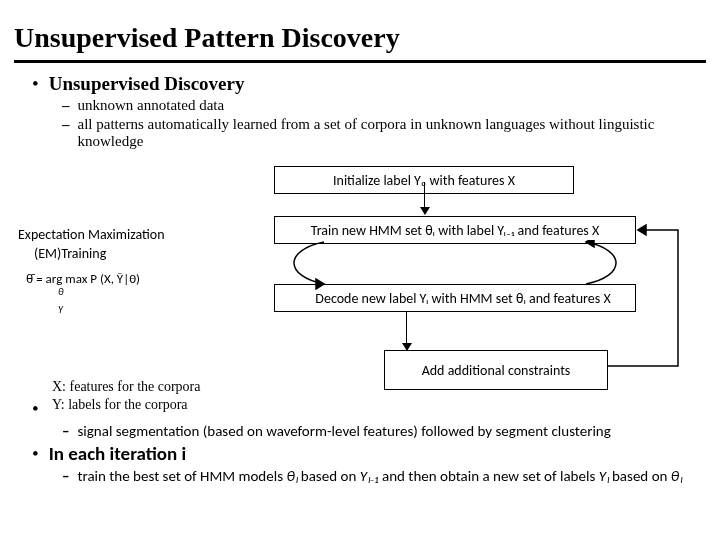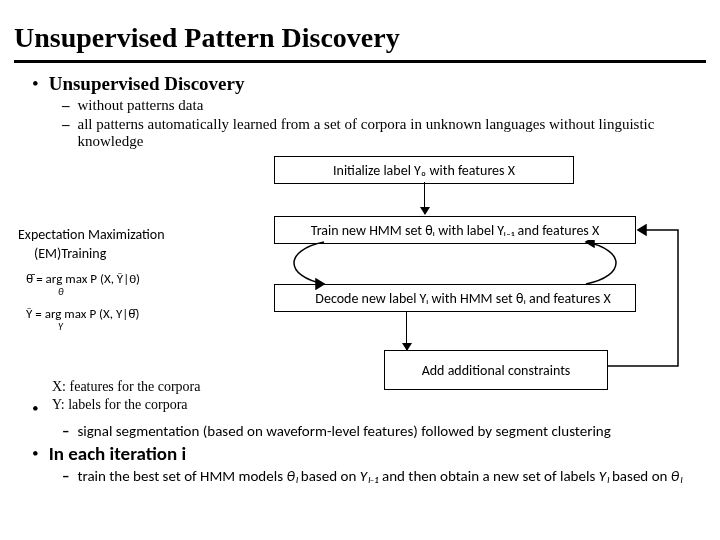--- a/index.html
+++ b/index.html
@@ -138,30 +138,30 @@
 <div class="slide">
   <div class="title">Unsupervised Pattern Discovery</div>
   <hr class="title-rule">
 
   <div class="bullet-l1">
     <span class="b">•</span>
     <span>Unsupervised  Discovery</span>
   </div>
   <div class="bullet-l2">
     <span class="b">–</span>
-    <span class="txt">without patterns data</span>
+    <span class="txt">unknown annotated data</span>
   </div>
   <div class="bullet-l2">
     <span class="b">–</span>
     <span class="txt">all patterns automatically learned from a set of corpora in unknown languages without linguistic knowledge</span>
   </div>
 
   <div class="diagram calibri">
 
-    <div class="box" style="left:260px; top:2px; width:300px; height:28px;">
+    <div class="box" style="left:260px; top:12px; width:300px; height:28px;">
       <span>Initialize label Y₀  with features X</span>
     </div>
     <div class="box" style="left:260px; top:62px; width:362px; height:28px;">
       <span>Train new HMM set θᵢ with label Yᵢ₋₁ and features X</span>
     </div>
     <div class="box" style="left:260px; top:130px; width:362px; height:28px;padding-left:24px;">
       <span>Decode new label Yᵢ with HMM set θᵢ and features X</span>
     </div>
     <div class="box" style="left:370px; top:196px; width:224px; height:40px;">
       <span>Add additional constraints</span>
@@ -185,24 +185,20 @@
     </svg>
 
     <div class="em-block">
       <div>Expectation Maximization</div>
       <div style="margin-left:16px;">(EM)Training</div>
       <div class="argmax">
         <span>θ̄ =</span>
         <span>arg max P (X, Ȳ|θ)</span>
       </div>
       <div class="under">θ</div>
-      <div class="argmax">
-        <span>Ȳ =</span>
-        <span>arg max P (X, Y|θ̄)</span>
-      </div>
       <div class="under">Y</div>
     </div>
 
     <div class="defs">
       <div>X: features for the corpora</div>
       <div>Y: labels for the corpora</div>
     </div>
   </div>
 
   <div class="bottom calibri">

